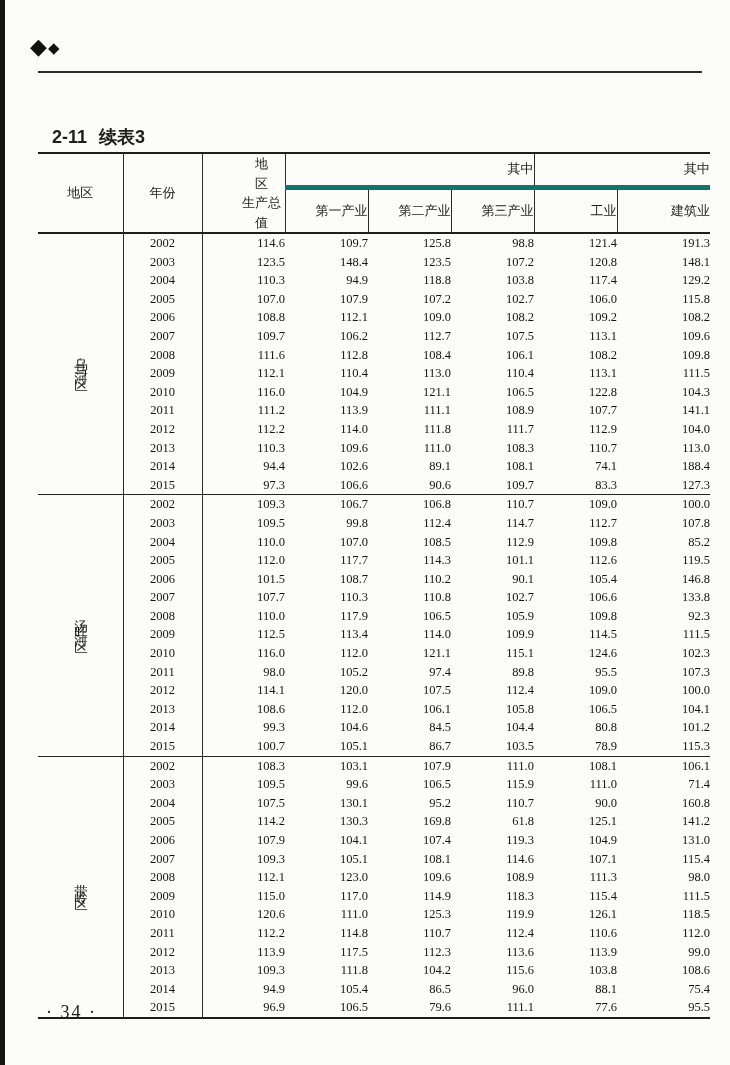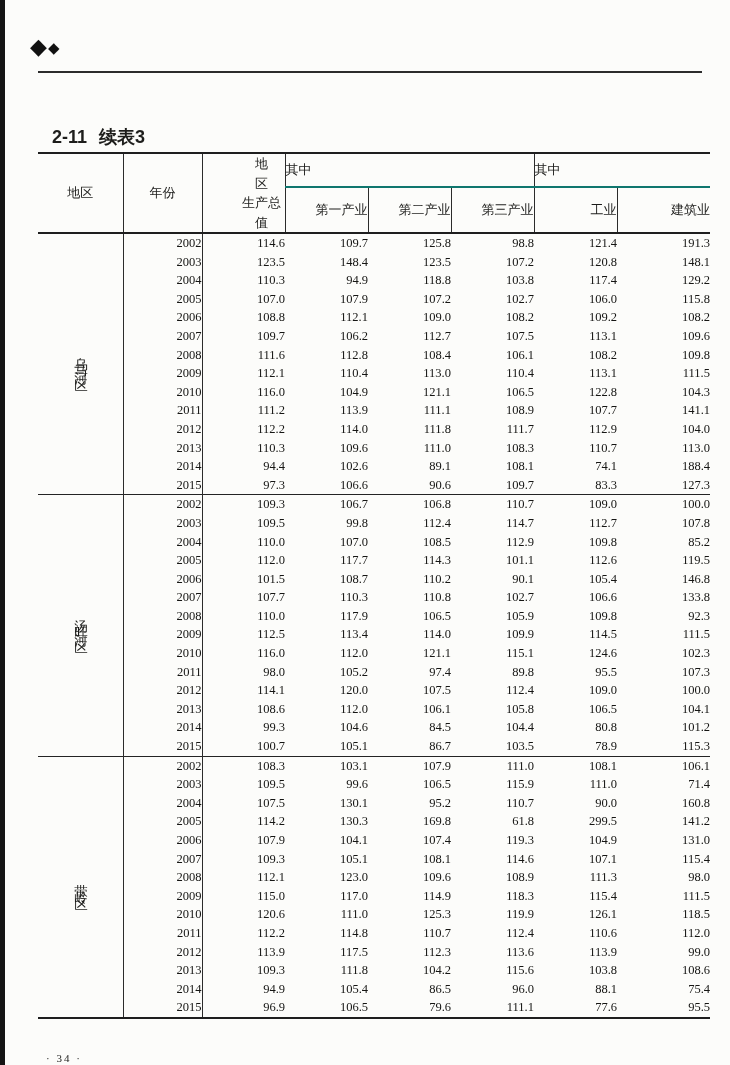--- a/index.html
+++ b/index.html
@@ -23,38 +23,38 @@
   table.stat td { padding:0; }
 
   col.c-region { width:85px; }  col.c-year { width:79px; }
   col.c-gdp { width:83px; }     col.c-v1 { width:83px; }
   col.c-v2 { width:83px; }      col.c-v3 { width:83px; }
   col.c-v4 { width:83px; }      col.c-v5 { width:93px; }
 
   thead td { font-size:13px; color:#1c1c1a; }
   .vl { border-left:1px solid #2b2b2b; }
   .hb { border-bottom:2px solid #1e1e1e; }
-  .qz { height:26px; text-align:left; vertical-align:middle; padding:2px 0 2px 7px;
-        border-bottom:2px solid #0f766e; }
+  .qz { height:26px; text-align:right; vertical-align:middle; padding:2px 0 2px 7px;
+        border-bottom:5px solid #0f766e; }
   .h2 td { height:36px; text-align:right; vertical-align:middle; }
   .head-center { text-align:center; vertical-align:middle; }
   .gdp-head div { line-height:1.5; text-align:center;padding-left:36px; }
 
   tbody td { height:18.6px; font-size:12.5px; line-height:18.6px;
              font-family:"Liberation Serif","DejaVu Serif",serif; color:#151513; }
-  td.yr { text-align:right; }
+  td.yr { text-align:center; }
   td.num { text-align:right; padding-right:9px; }
   td.region-cell { border-right:1px solid #2b2b2b; text-align:center; vertical-align:middle;
                    font-family:"Liberation Sans","DejaVu Sans",sans-serif; }
   td.year-cell { border-right:1px solid #2b2b2b; }
   tr.block-sep td { border-top:1.5px solid #242424; }
   .region-text { display:inline-block; writing-mode:vertical-rl; text-orientation:upright;
                  font-size:13.5px; letter-spacing:7px; color:#1a1a18; }
 
-  .page-number { position:absolute; left:46px; top:1052px; font-size:11px;
+  .page-number { position:absolute; left:46px; top:1002px; font-size:18px;
                  font-family:"Liberation Serif","DejaVu Serif",serif; letter-spacing:2px; }
 </style>
 </head>
 <body>
 
 <div class="page">
   <div class="binding-bar"></div>
 
   <div class="masthead">
     <span class="diamond-lg">◆</span>
@@ -378,21 +378,21 @@
           <td class="num">110.7</td>
           <td class="num">90.0</td>
           <td class="num">160.8</td>
         </tr>
         <tr>
           <td class="yr year-cell">2005</td>
           <td class="num">114.2</td>
           <td class="num">130.3</td>
           <td class="num">169.8</td>
           <td class="num">61.8</td>
-          <td class="num">299.5</td>
+          <td class="num">125.1</td>
           <td class="num">141.2</td>
         </tr>
         <tr>
           <td class="yr year-cell">2006</td>
           <td class="num">107.9</td>
           <td class="num">104.1</td>
           <td class="num">107.4</td>
           <td class="num">119.3</td>
           <td class="num">104.9</td>
           <td class="num">131.0</td>

